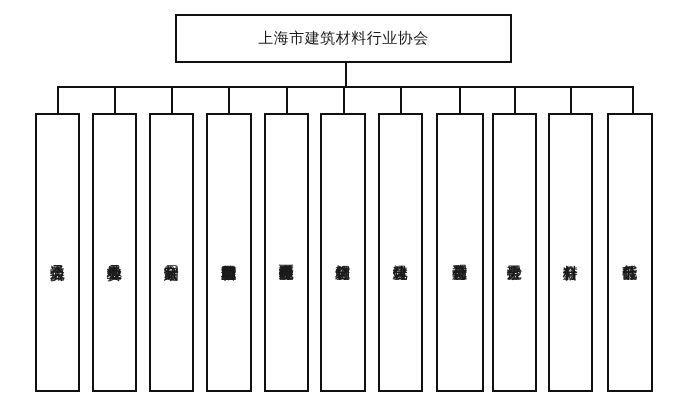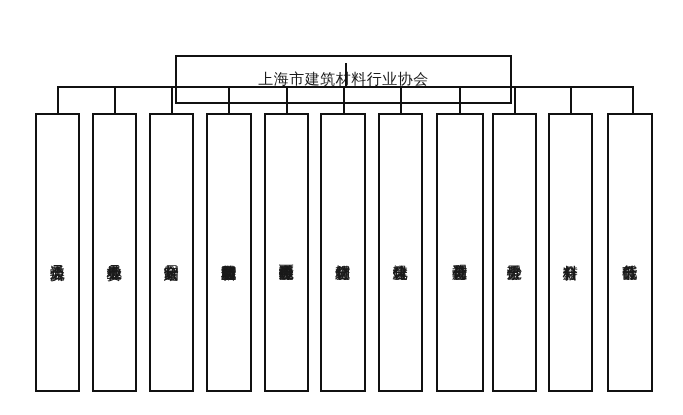--- a/index.html
+++ b/index.html
@@ -24,21 +24,20 @@
     background: #ffffff;
     display: flex;
     align-items: center;
     justify-content: center;
   }
   .root-node {
     left: 175px;
     top: 14px;
     width: 337px;
     height: 49px;
-    margin-top: 41px;
   }
   .root-label {
     font-size: 15px;
     line-height: 1.1;
     color: #1a1a1a;
     letter-spacing: 0.5px;
     white-space: nowrap;
   }
   .child-node {
     top: 113px;

